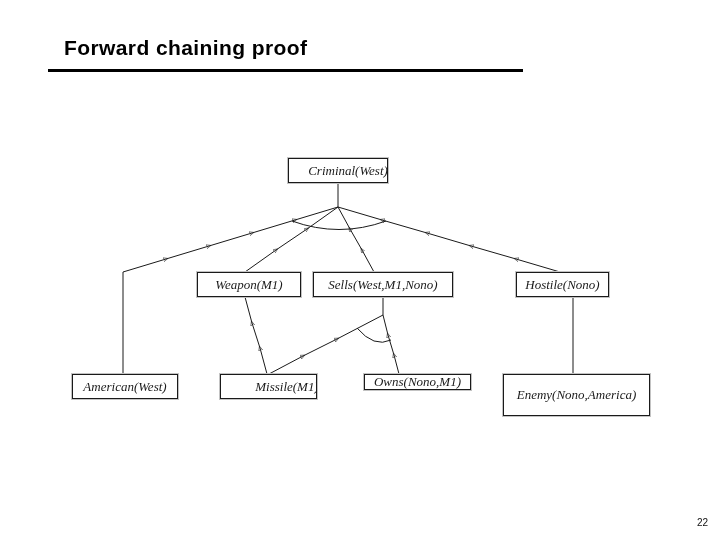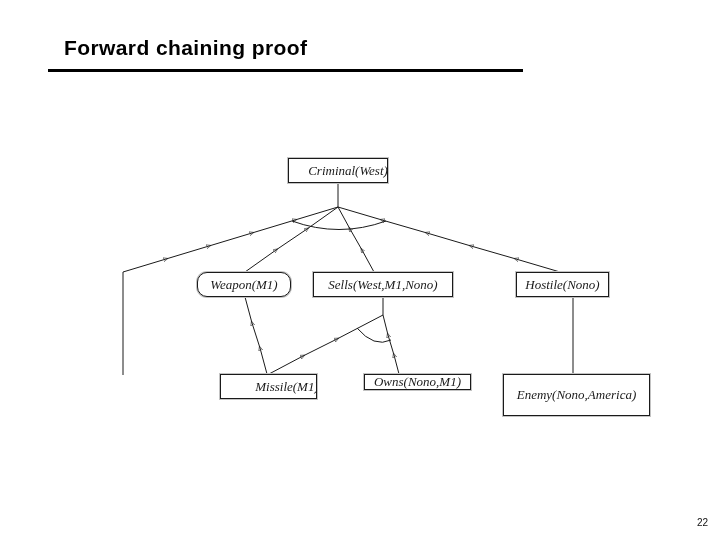--- a/index.html
+++ b/index.html
@@ -91,22 +91,23 @@
     <polyline marker-mid="url(#arrow)" points="560,272 516,259 471,246 427,233 382,220 338,207"></polyline>
     <polyline marker-mid="url(#arrow)" points="267,374 260,348 252,323 245,297"></polyline>
     <polyline marker-mid="url(#arrow)" points="269,374 303,356 337,339 383,315"></polyline>
     <polyline marker-mid="url(#arrow)" points="399,374 394,355 388,335 383,315"></polyline>
 
     <path d="M 292 221 Q 339 238 386 221"></path>
     <path d="M 357 328 Q 374 348 391 340"></path>
   </svg>
 
   <div class="node" style="left:288px; top:158px; width:100px; height:25px;padding-left:20px;">Criminal(West)</div>
-  <div class="node" style="left:197px; top:272px; width:94px; height:25px;border-radius:10px;">Weapon(M1)</div>
+  <div class="node" style="left:197px; top:272px; width:104px; height:25px;">Weapon(M1)</div>
   <div class="node" style="left:313px; top:272px; width:140px; height:25px;">Sells(West,M1,Nono)</div>
   <div class="node" style="left:516px; top:272px; width:93px; height:25px;">Hostile(Nono)</div>
+  <div class="node" style="left:72px; top:374px; width:106px; height:25px;">American(West)</div>
   <div class="node" style="left:220px; top:374px; width:97px; height:25px;padding-left:37px;">Missile(M1)</div>
   <div class="node" style="left:364px; top:374px; width:107px; height:16px;">Owns(Nono,M1)</div>
   <div class="node" style="left:503px; top:374px; width:147px; height:42px;">Enemy(Nono,America)</div>
 
   <div class="page-number">22</div>
 
 </div>
 
 </body></html>

